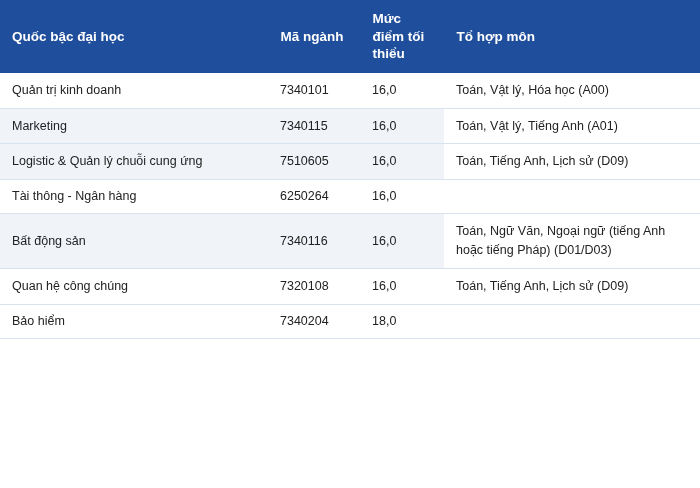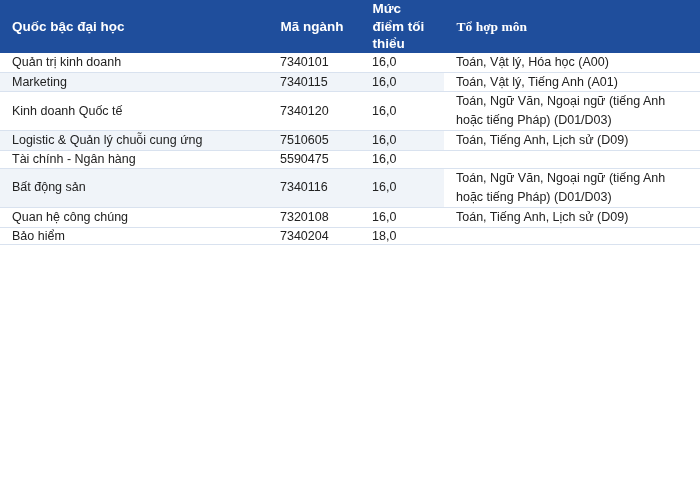--- a/index.html
+++ b/index.html
@@ -18,30 +18,30 @@
     width: 700px;
     border-collapse: collapse;
     table-layout: fixed;
   }
   table.admission-table th {
     background: #1f4e9c;
     color: #ffffff;
     font-size: 13.5px;
     font-weight: bold;
     text-align: left;
-    padding: 0 12px;
+    padding: 10px 12px;
     vertical-align: middle;
     border-right: 1px solid #1f4e9c;
     line-height: 1.3;
   }
-  table.admission-table th:last-child { border-right: none; font-family: Liberation Serif, serif; }
+  table.admission-table th:last-child { border-right: none; }
 
   table.admission-table td {
     font-size: 12.5px;
-    padding: 0 12px;
+    padding: 8px 12px;
     vertical-align: middle;
     border-bottom: 1px solid #d9e2ef;
     line-height: 1.35;
     color: #222222;
   }
   .col-major   { width: 268px; }
   .col-code    { width: 92px; }
   .col-score   { width: 84px; }
   .col-combo   { width: 256px; }
 
@@ -89,42 +89,33 @@
 
     <tr class="row-odd">
       <td class="major-cell">Marketing</td>
       <td>7340115</td>
       <td>16,0</td>
       <td class="combo-cell">
         <span class="combo-line">Toán, Vật lý, Tiếng Anh (A01)</span>
       </td>
     </tr>
 
-    <tr class="row-even">
-      <td class="major-cell">Kinh doanh Quốc tế</td>
-      <td>7340120</td>
-      <td>16,0</td>
-      <td class="combo-cell">
-        <span class="combo-line">Toán, Ngữ Văn, Ngoại ngữ (tiếng Anh</span>
-        <span class="combo-line">hoặc tiếng Pháp) (D01/D03)</span>
-      </td>
-    </tr>
 
     <tr class="row-odd">
       <td class="major-cell">Logistic &amp; Quản lý chuỗi cung ứng</td>
       <td>7510605</td>
       <td>16,0</td>
       <td class="combo-cell">
         <span class="combo-line">Toán, Tiếng Anh, Lịch sử (D09)</span>
       </td>
     </tr>
 
     <tr class="row-even">
-      <td class="major-cell">Tài chính - Ngân hàng</td>
-      <td>5590475</td>
+      <td class="major-cell">Tài thông - Ngân hàng</td>
+      <td>6250264</td>
       <td>16,0</td>
       <td class="combo-cell"></td>
     </tr>
 
 
 
     <tr class="row-odd">
       <td class="major-cell">Bất động sản</td>
       <td>7340116</td>
       <td>16,0</td>

